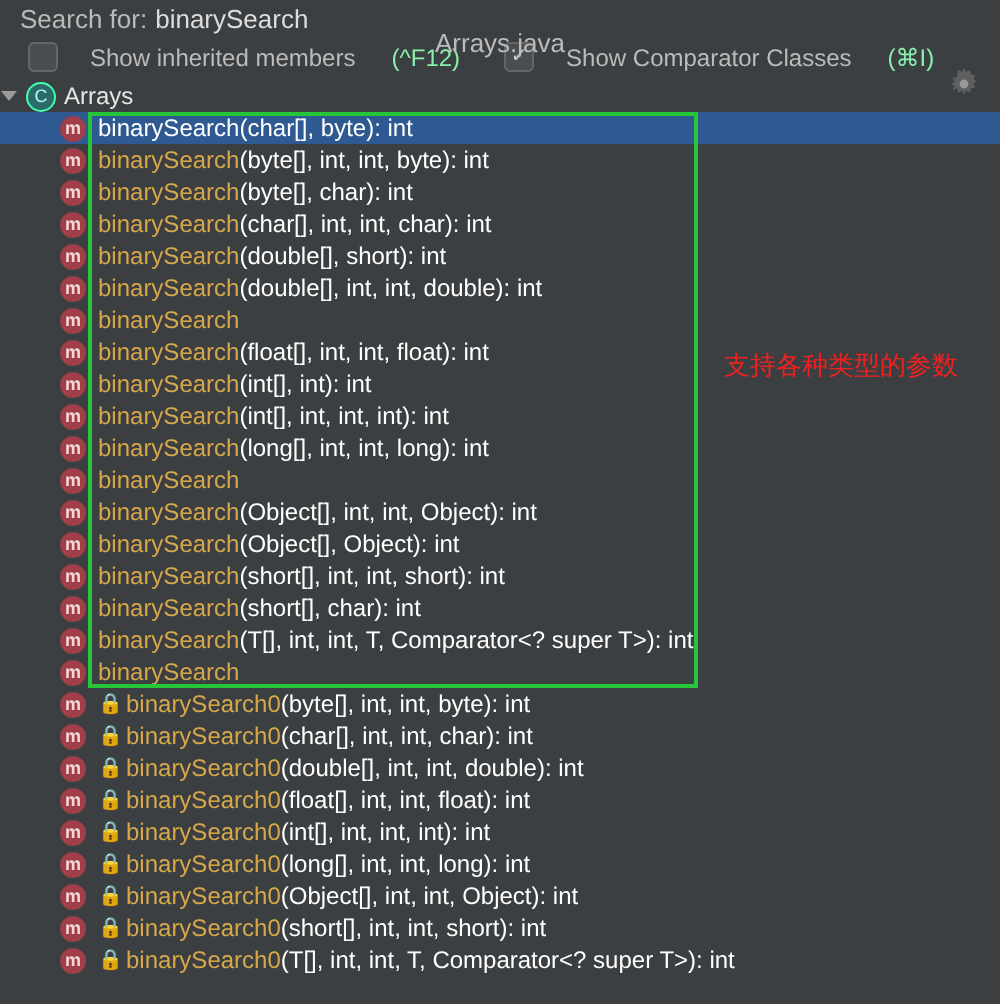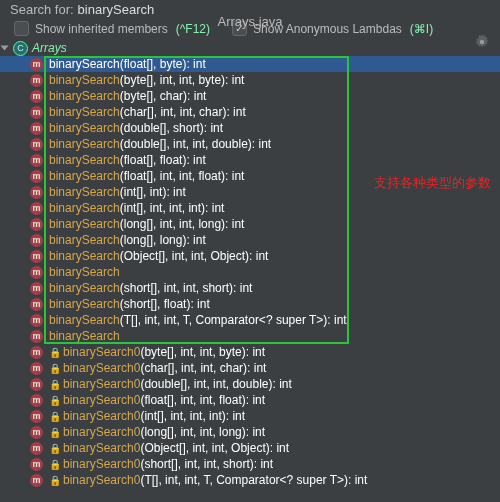--- a/index.html
+++ b/index.html
@@ -39,21 +39,21 @@
   }
   .options-row {
     display: flex;
     align-items: center;
     gap: 22px;
     padding: 2px 0 2px 4px;
   }
   .checkbox {
     display: inline-flex;
     align-items: center;
-    gap: 6px;
+    gap: 16px;
     color: #bbb;
   }
   .cb {
     width: 13px; height: 13px;
     border: 1px solid #666;
     border-radius: 3px;
     background: #4b4e50;
     display: inline-flex;
     align-items: center;
     justify-content: center;
@@ -94,21 +94,21 @@
     width: 13px; height: 13px;
     border-radius: 50%;
     background: #2d6a6a;
     border: 1px solid #4fa;
     display: inline-flex;
     align-items: center;
     justify-content: center;
     font-size: 9px;
     color: #afe;
   }
-  .class-name { color: #86efac; font-style: italic; }
+  .class-name { color: #e5e5e5; }
 
   .method-list { position: relative; }
   .row {
     display: flex;
     align-items: center;
     height: 16px;
     padding-left: 30px;
     white-space: nowrap;
   }
   .row.selected {
@@ -147,21 +147,21 @@
     left: 44px;
     top: 0;
     width: 305px;
     height: 288px;
     pointer-events: none;
     box-sizing: border-box;
   }
 
   .annotation {
     position: absolute;
-    left: 374px;
+    left: 362px;
     top: 174px;
     color: #f02020;
     font-size: 13px;
     font-family: "PingFang SC", "Microsoft YaHei", sans-serif;
     pointer-events: none;
   }
 </style>
 </head>
 <body>
 
@@ -174,21 +174,21 @@
       <span class="file">Arrays.java</span>
     </div>
     <div class="options-row">
       <label class="checkbox">
         <span class="cb"></span>
         <span>Show inherited members</span>
         <span class="hint">(^F12)</span>
       </label>
       <label class="checkbox">
         <span class="cb checked"></span>
-        <span>Show Anonymous Lambdas</span>
+        <span>Show Comparator Classes</span>
         <span class="hint">(⌘I)</span>
       </label>
     </div>
   </div>
 
   <span class="gear">
     <svg width="16" height="16" viewBox="0 0 16 16">
         <g fill="#9a9a9a">
           <circle cx="8" cy="8" r="2.2"></circle>
           <path d="M8 0l1 2 2-1 .5 2.2 2.2.5-1 2 2 1-2 1 1 2-2.2.5-.5 2.2-2-1-1 2-1-2-2 1-.5-2.2L2.3 11l1-2-2-1 2-1-1-2 2.2-.5L5 .9l2 1z" opacity=".35"></path>
@@ -201,21 +201,21 @@
       <span class="tri"></span>
       <span class="class-icon">C</span>
       <span class="class-name">Arrays</span>
     </div>
 
     <div class="method-list">
       <div id="rows">
           <div class="row selected">
             <span class="icon-m">m</span>
             <span class="mname">binarySearch</span>
-            <span class="sig">(float[], byte): int</span>
+            <span class="sig">(char[], byte): int</span>
           </div>
           <div class="row">
             <span class="icon-m">m</span>
             <span class="mname">binarySearch</span>
             <span class="sig">(byte[], int, int, byte): int</span>
           </div>
           <div class="row">
             <span class="icon-m">m</span>
             <span class="mname">binarySearch</span>
             <span class="sig">(byte[], char): int</span>
@@ -231,21 +231,20 @@
             <span class="sig">(double[], short): int</span>
           </div>
           <div class="row">
             <span class="icon-m">m</span>
             <span class="mname">binarySearch</span>
             <span class="sig">(double[], int, int, double): int</span>
           </div>
           <div class="row">
             <span class="icon-m">m</span>
             <span class="mname">binarySearch</span>
-            <span class="sig">(float[], float): int</span>
           </div>
           <div class="row">
             <span class="icon-m">m</span>
             <span class="mname">binarySearch</span>
             <span class="sig">(float[], int, int, float): int</span>
           </div>
           <div class="row">
             <span class="icon-m">m</span>
             <span class="mname">binarySearch</span>
             <span class="sig">(int[], int): int</span>
@@ -256,40 +255,40 @@
             <span class="sig">(int[], int, int, int): int</span>
           </div>
           <div class="row">
             <span class="icon-m">m</span>
             <span class="mname">binarySearch</span>
             <span class="sig">(long[], int, int, long): int</span>
           </div>
           <div class="row">
             <span class="icon-m">m</span>
             <span class="mname">binarySearch</span>
-            <span class="sig">(long[], long): int</span>
           </div>
           <div class="row">
             <span class="icon-m">m</span>
             <span class="mname">binarySearch</span>
             <span class="sig">(Object[], int, int, Object): int</span>
           </div>
           <div class="row">
             <span class="icon-m">m</span>
             <span class="mname">binarySearch</span>
+            <span class="sig">(Object[], Object): int</span>
           </div>
           <div class="row">
             <span class="icon-m">m</span>
             <span class="mname">binarySearch</span>
             <span class="sig">(short[], int, int, short): int</span>
           </div>
           <div class="row">
             <span class="icon-m">m</span>
             <span class="mname">binarySearch</span>
-            <span class="sig">(short[], float): int</span>
+            <span class="sig">(short[], char): int</span>
           </div>
           <div class="row">
             <span class="icon-m">m</span>
             <span class="mname">binarySearch</span>
             <span class="sig">(T[], int, int, T, Comparator&lt;? super T&gt;): int</span>
           </div>
           <div class="row">
             <span class="icon-m">m</span>
             <span class="mname">binarySearch</span>
           </div>

